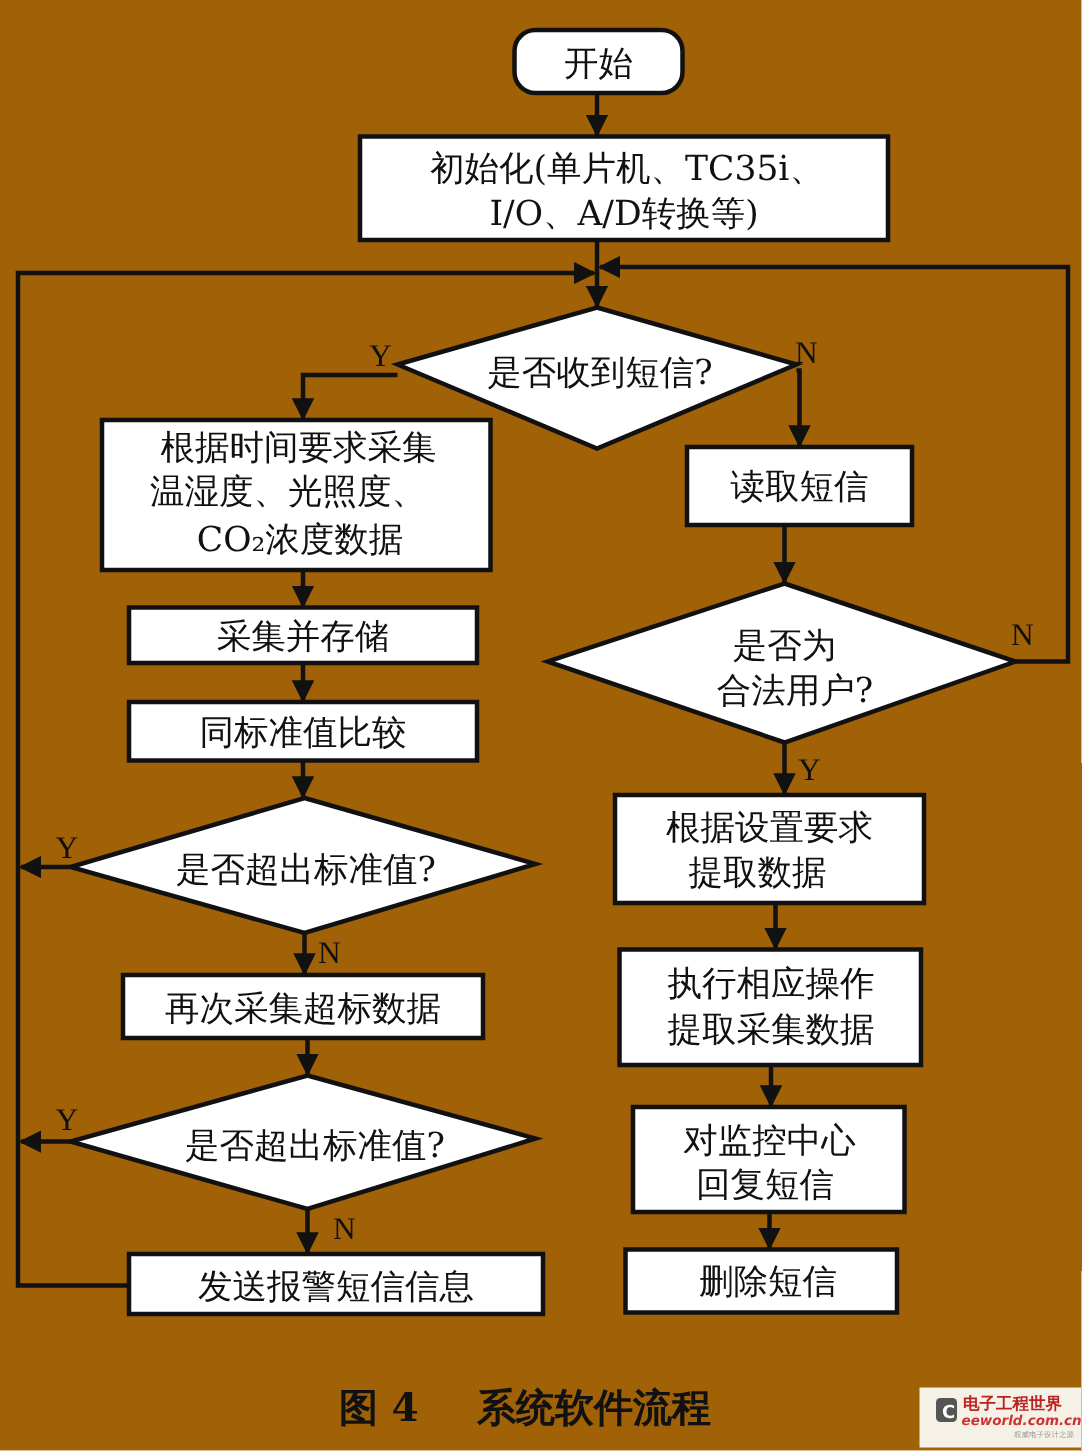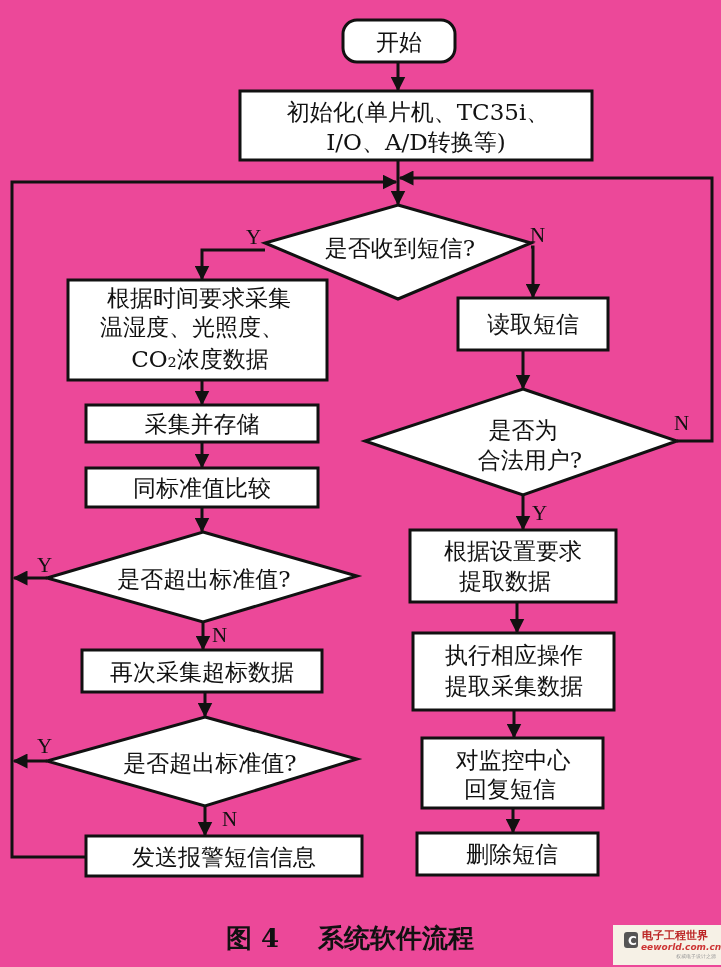--- a/index.html
+++ b/index.html
@@ -1,16 +1,16 @@
 <!DOCTYPE html>
 <html><head>
 <meta charset="utf-8">
 <style>
   html, body { margin:0; padding:0; background:#ffffff; }
-  #canvas { position:relative; width:721px; height:967px; background:#ec4899; overflow:hidden; }
+  #canvas { position:relative; width:721px; height:967px; background:#a16207; overflow:hidden; }
   svg { position:absolute; left:0; top:0; }
   .txt { font-family:"DejaVu Serif", "Liberation Serif", serif; fill:#111; font-size:23px; }
   .lbl { font-family:"Liberation Serif", "DejaVu Serif", serif; fill:#111; font-size:21px; }
   .cap { font-family:"DejaVu Serif", "Liberation Serif", serif; fill:#111; font-size:26px; font-weight:bold; }
   .wm1 { font-family:"DejaVu Sans", sans-serif; fill:#b22; font-size:11px; font-weight:bold; }
   .wm2 { font-family:"DejaVu Sans", sans-serif; fill:#c33; font-size:9px; font-style:italic; font-weight:bold; }
   .wm3 { font-family:"DejaVu Sans", sans-serif; fill:#999; font-size:5px; }
 </style>
 </head>
 <body>

